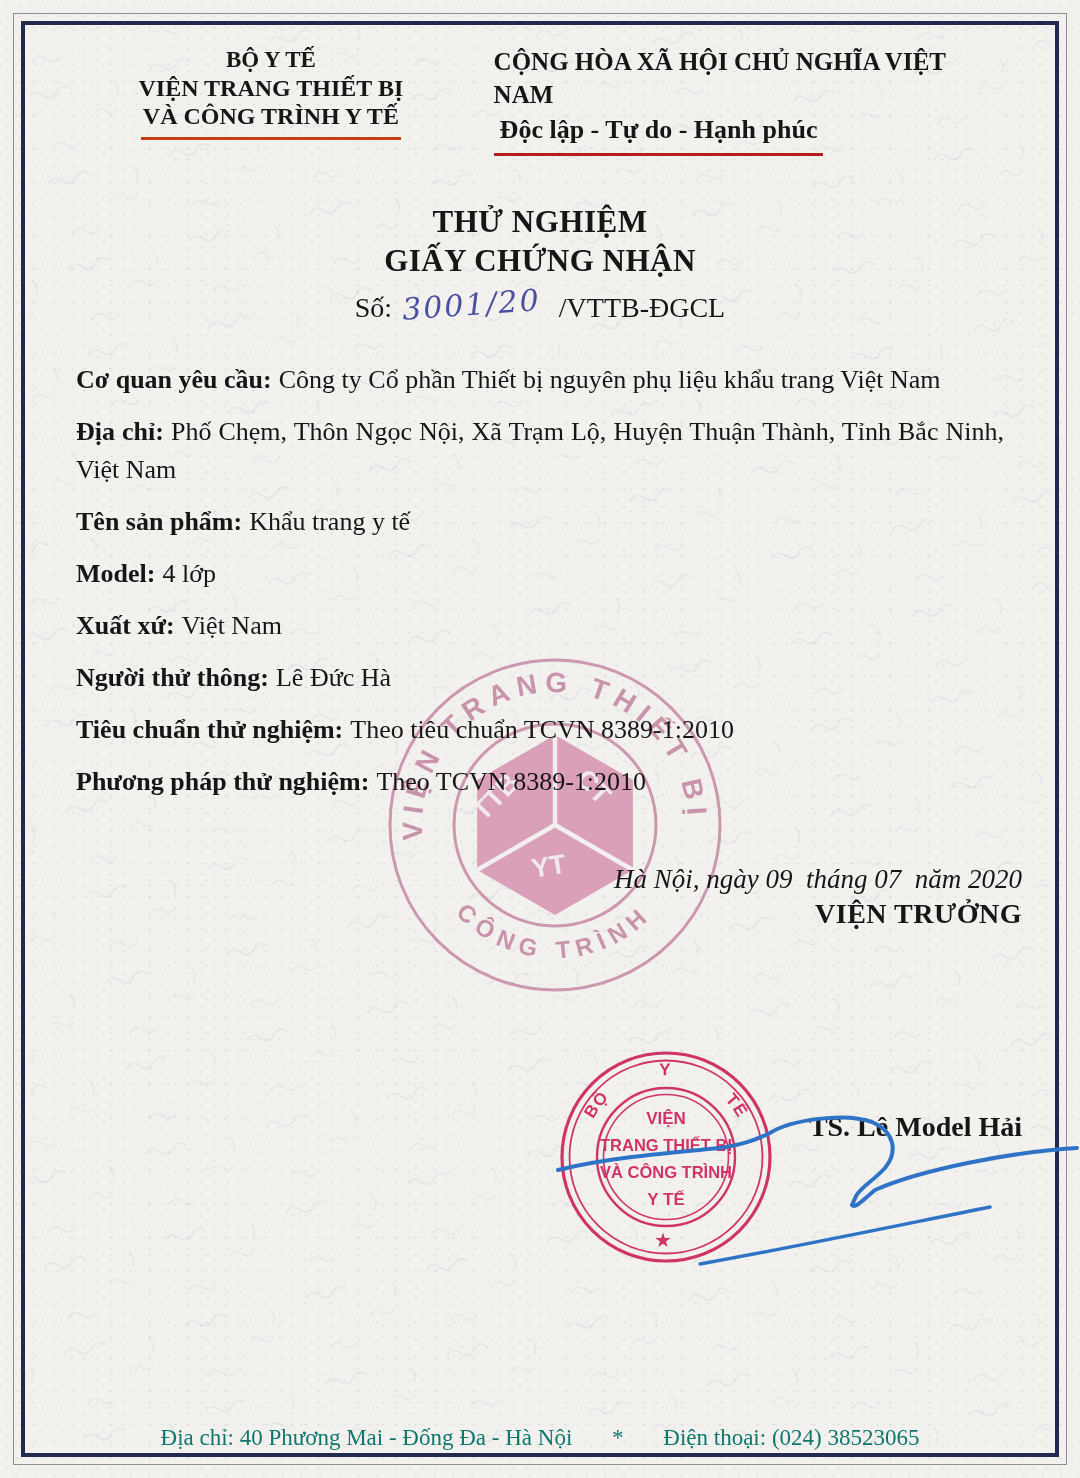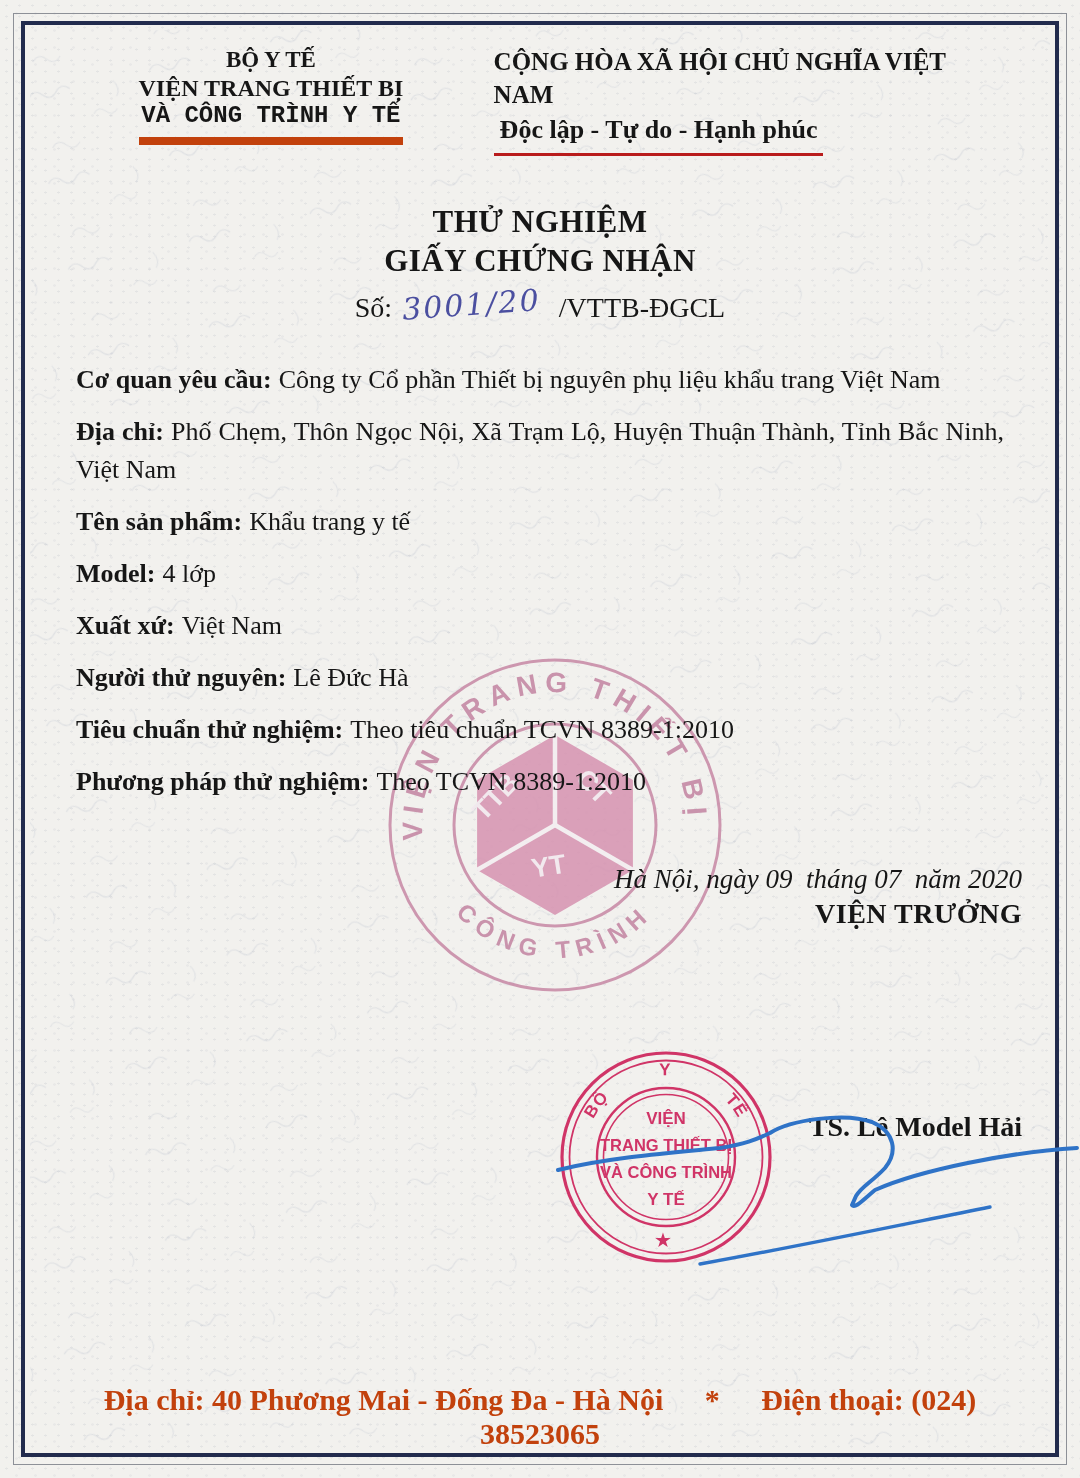--- a/index.html
+++ b/index.html
@@ -26,21 +26,21 @@
   
   .frame-outer{position:absolute;inset:13px;border:1px solid #8d9097;pointer-events:none;}
   .frame-inner{position:absolute;inset:21px;border:4px solid #222b4d;pointer-events:none;}
 
   .content{position:absolute;left:26px;right:26px;top:26px;padding:20px 50px 0;}
 
   .header{display:flex;justify-content:space-between;align-items:flex-start;}
   .header-left{width:42%;text-align:center;font-weight:bold;line-height:1.2;}
   .hl-ministry{font-size:23px;}
   .hl-line{font-size:24px;}
-  .hl-underlined{display:inline-block;padding:0 2px 6px;border-bottom:8px solid #c2410c;font-family:Liberation Mono, monospace;}
+  .hl-underlined{display:inline-block;padding:0 2px 6px;border-bottom:3px solid #c2410c;}
   .header-right{width:55%;text-align:left;line-height:1.3;}
   .hr-republic{font-size:25px;font-weight:bold;}
   .hr-motto{display:inline-block;font-size:26px;font-weight:bold;margin-top:2px;padding:0 6px 6px;border-bottom:3px solid #b91c1c;}
 
   .title{margin-top:46px;text-align:center;font-weight:bold;font-size:31px;line-height:1.26;letter-spacing:.5px;}
   .number-line{margin-top:9px;text-align:center;font-size:28px;}
   .hand{
     font-family:"DejaVu Serif", serif;font-style:italic;
     color:#4b4fa0;font-size:30px;letter-spacing:2px;
     display:inline-block;transform:rotate(-4deg);
@@ -56,21 +56,21 @@
   .dateline{font-style:italic;font-size:27px;white-space:pre;}
   .signer-title{font-weight:bold;font-size:28px;letter-spacing:.5px;margin-top:3px;}
   .signer-name{font-weight:bold;font-size:28px;margin-top:181px;}
 
   .watermark-svg{position:absolute;left:385px;top:653px;z-index:1;pointer-events:none;}
   .stamp-svg{position:absolute;left:555px;top:1046px;z-index:4;pointer-events:none;}
   .signature-svg{position:absolute;left:480px;top:1075px;z-index:5;pointer-events:none;}
 
   .footer{
     position:absolute;left:40px;right:40px;bottom:27px;
-    text-align:center;font-weight:bold;font-size:30px;color:#c2410c;z-index:3;
+    text-align:center;font-weight:normal;font-size:23px;color:#0f766e;z-index:3;
   }
   .footer .sep{display:inline-block;margin:0 34px;}
   .wm-arc{font-family:"Liberation Sans", sans-serif;font-weight:bold;letter-spacing:7px;}
   .wm-cube-label{font-family:"Liberation Sans", sans-serif;font-weight:bold;}
   .stamp-arc{font-family:"Liberation Sans", sans-serif;font-weight:bold;letter-spacing:1px;}
   .stamp-line{font-family:"Liberation Sans", sans-serif;font-weight:bold;}
 </style>
 </head>
 <body>
 
@@ -141,21 +141,21 @@
     <div class="number-line">
       <span>Số:</span><span class="hand">3001/20</span><span class="num-suffix">/VTTB-ĐGCL</span>
     </div>
 
     <div class="fields">
       <p class="field"><span class="lbl">Cơ quan yêu cầu:</span><span class="val">Công ty Cổ phần Thiết bị nguyên phụ liệu khẩu trang Việt Nam</span></p>
       <p class="field"><span class="lbl">Địa chỉ:</span><span class="val">Phố Chẹm, Thôn Ngọc Nội, Xã Trạm Lộ, Huyện Thuận Thành, Tỉnh Bắc Ninh, Việt Nam</span></p>
       <p class="field"><span class="lbl">Tên sản phẩm:</span><span class="val">Khẩu trang y tế</span></p>
       <p class="field"><span class="lbl">Model:</span><span class="val">4 lớp</span></p>
       <p class="field"><span class="lbl">Xuất xứ:</span><span class="val">Việt Nam</span></p>
-      <p class="field"><span class="lbl">Người thử nguyên:</span><span class="val">Lê Đức Hà</span></p>
+      <p class="field"><span class="lbl">Người thử thông:</span><span class="val">Lê Đức Hà</span></p>
       <p class="field"><span class="lbl">Tiêu chuẩn thử nghiệm:</span><span class="val">Theo tiêu chuẩn TCVN 8389-1:2010</span></p>
       <p class="field"><span class="lbl">Phương pháp thử nghiệm:</span><span class="val">Theo TCVN 8389-1:2010</span></p>
     </div>
 
     <div class="closing">
       <div class="dateline">Hà Nội, ngày 09  tháng 07  năm 2020</div>
       <div class="signer-title">VIỆN TRƯỞNG</div>
       <div class="signer-name">TS. Lê Model Hải</div>
     </div>
 

